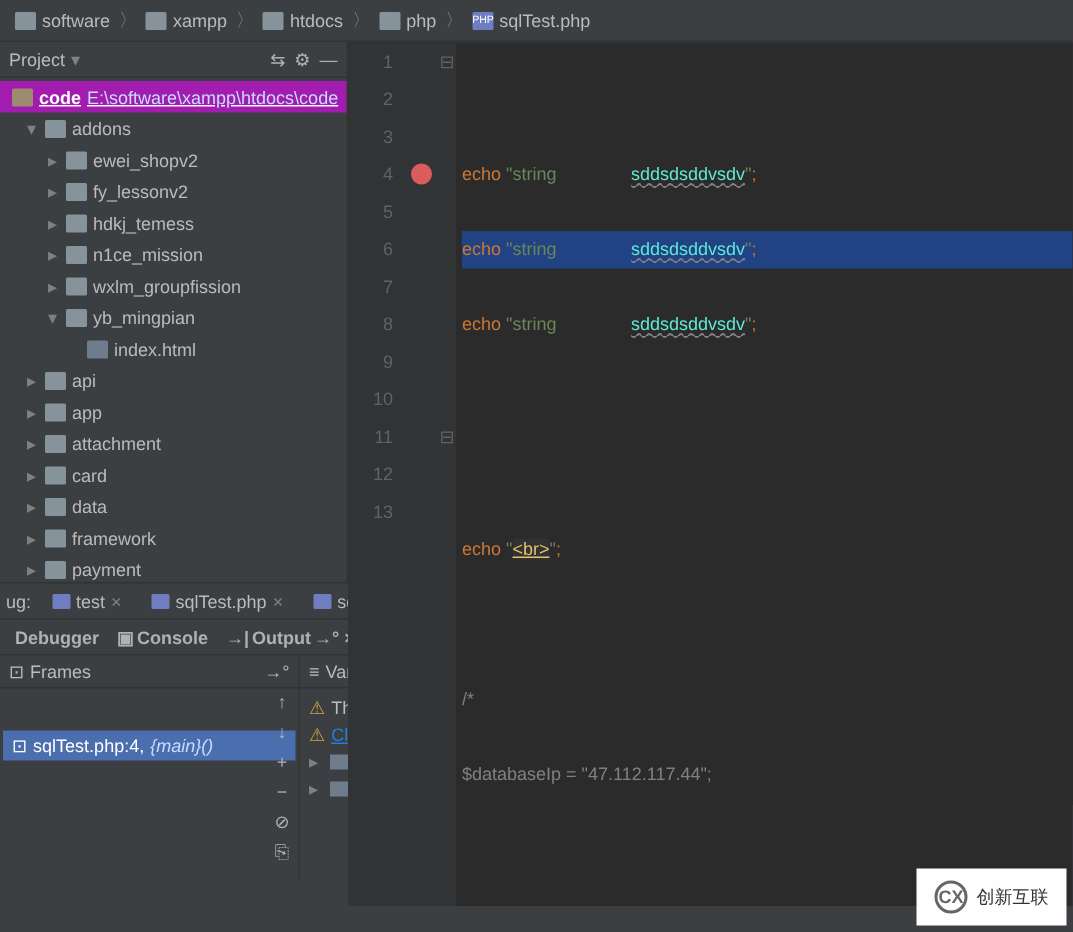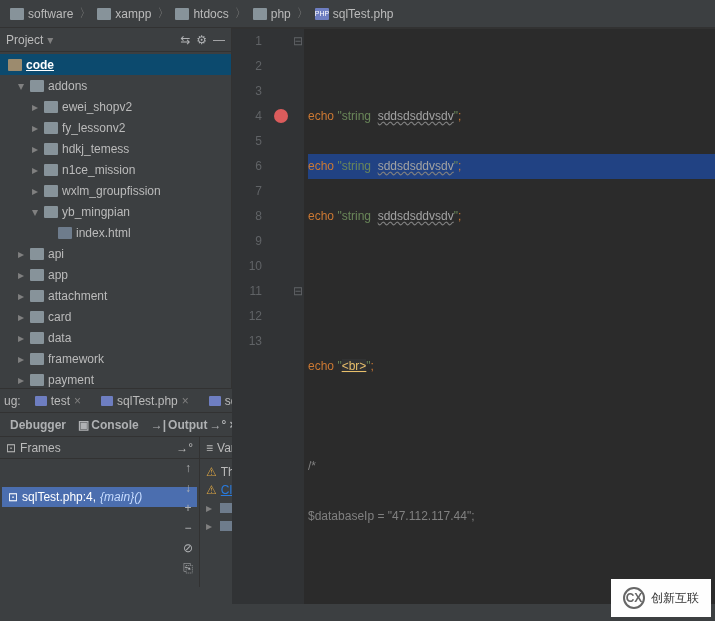--- a/index.html
+++ b/index.html
@@ -15,21 +15,21 @@
 
 .main { display: flex; height: 360px; }
 
 
 .project-panel { width: 232px; background: #3c3f41; border-right: 1px solid #323232; display: flex; flex-direction: column; }
 .project-header { display: flex; align-items: center; justify-content: space-between; padding: 4px 6px; border-bottom: 1px solid #323232; height: 24px; }
 .project-header .left { display: flex; gap: 4px; }
 .project-header .icons { display: flex; gap: 6px; color: #afb1b3; }
 .project-tree { flex: 1; overflow-y: auto; padding: 2px 0; }
 .tree-row { display: flex; align-items: center; padding: 2px 4px; height: 21px; white-space: nowrap; }
-.tree-row.highlighted { background: #0c4a6e; color: #fff; text-decoration: underline; }
+.tree-row.highlighted { background: #a21caf; color: #fff; text-decoration: underline; }
 .tree-row .arrow { width: 10px; color: #808080; text-align: center; }
 .tree-row .folder { width: 14px; height: 12px; background: #87939a; border-radius: 1px; margin: 0 4px; flex-shrink: 0; }
 .tree-row .module { width: 14px; height: 12px; background: #9c8b6e; border-radius: 1px; margin: 0 4px; flex-shrink: 0; }
 .tree-row .file { width: 14px; height: 12px; background: #6e7c8c; border-radius: 1px; margin: 0 4px; flex-shrink: 0; }
 .tree-row .label { color: #bbbbbb; }
 .tree-row .path { color: #808080; margin-left: 4px; }
 .indent-1 { padding-left: 16px; }
 .indent-2 { padding-left: 30px; }
 .indent-3 { padding-left: 44px; text-align: center; }
 
@@ -43,21 +43,21 @@
 .editor-body { flex: 1; display: flex; background: #2b2b2b; font-family: 'Consolas', monospace; font-size: 13px; line-height: 25px; position: relative; }
 .gutter { width: 38px; text-align: right; color: #606366; padding-right: 8px; user-select: none; background: #313335; }
 .bp-gutter { width: 22px; background: #313335; position: relative; }
 .bp-dot { width: 14px; height: 14px; background: #db5c5c; border-radius: 50%; position: absolute; left: 4px; }
 .fold-gutter { width: 12px; background: #313335; color: #606366; text-align: center; }
 .code { flex: 1; padding-left: 4px; white-space: pre; }
 .line { height: 25px; }
 .line.hl { background: #214283; }
 .kw { color: #cc7832; }
 .str { color: #6a8759; }
-.underline { text-decoration: underline wavy #808080; color: #a3a3a3; }
+.underline { text-decoration: underline wavy #808080; color: #5eead4; margin-left: 43px; }
 .fn { color: #ffc66d; }
 .cm { color: #808080; }
 .tagc { color: #e8bf6a; background: rgba(60,63,65,0.4); text-decoration: underline; }
 
 
 .debug-panel { border-top: 1px solid #323232; background: #3c3f41; }
 .debug-tabs { display: flex; align-items: center; height: 24px; border-bottom: 1px solid #323232; padding: 0 4px; gap: 8px; }
 .dtab { display: flex; align-items: center; gap: 4px; padding: 0 6px; color: #bbbbbb; }
 .dtab .icon { width: 12px; height: 10px; background: #6e7ec1; border-radius: 1px; }
 .dtab .close { color: #808080; }
@@ -128,20 +128,21 @@
       <div class="icons">
         <span>⇆</span>
         <span>⚙</span>
         <span>—</span>
       </div>
     </div>
     <div class="project-tree">
       <div class="tree-row highlighted">
         <span class="module"></span>
         <span class="label" style="font-weight:bold;color:#fff">code</span>
+        <span class="path" style="color:#c7dcff">E:\software\xampp\htdocs\code</span>
       </div>
       <div id="tree-items">
           <div class="tree-row indent-1">
             <span class="arrow">▾</span>
             <span class="folder"></span>
             <span class="label">addons</span>
           </div>
           <div class="tree-row indent-2">
             <span class="arrow">▸</span>
             <span class="folder"></span>

